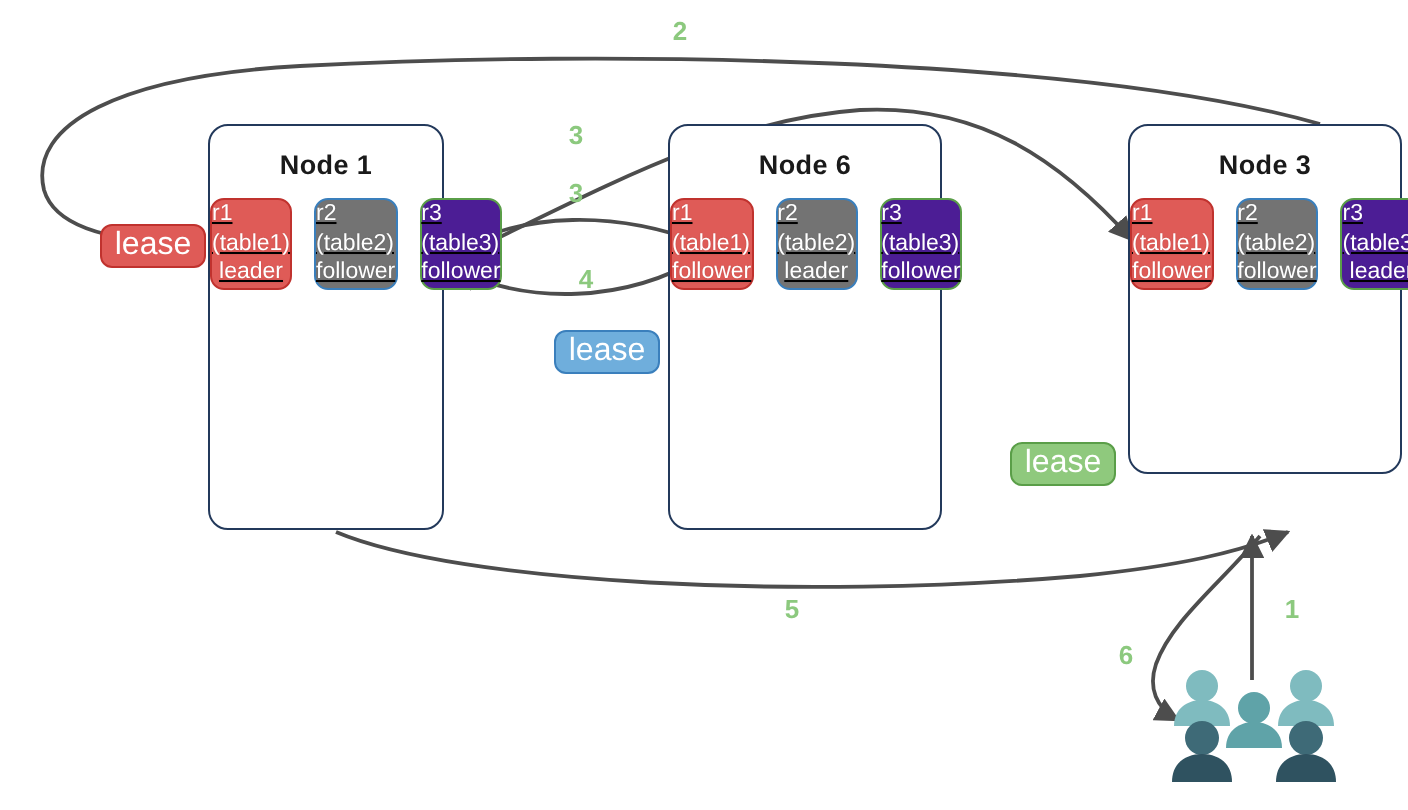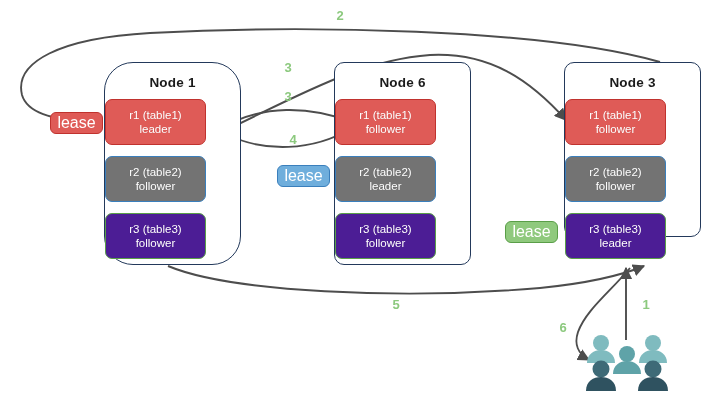--- a/index.html
+++ b/index.html
@@ -38,22 +38,24 @@
     text-align: center;
     font-size: 13.5px;
     font-weight: bold;
     color: #1a1a1a;
     margin-top: 12px;
     margin-bottom: 9px;
     letter-spacing: 0.2px;
   }
   .replicas {
     display: flex;
-    flex-direction: column;
+    flex-direction: row;
+    align-items: center;
     gap: 11px;
+    text-decoration: underline;
   }
   .replica {
     box-sizing: border-box;
     width: 101px;
     height: 46px;
     border-radius: 7px;
     display: flex;
     flex-direction: column;
     align-items: center;
     justify-content: center;
@@ -118,21 +120,21 @@
 
     <path d="M 352,128 C 312,152 264,152 228,135" fill="none" stroke="#4D4D4D" stroke-width="1.9" marker-end="url(#ah)"></path>
 
     <path d="M 168,266 C 230,292 400,300 540,288 C 590,283 620,276 644,266" fill="none" stroke="#4D4D4D" stroke-width="1.9" marker-end="url(#ah)"></path>
 
     <path d="M 626,340 L 626,268" fill="none" stroke="#4D4D4D" stroke-width="1.9" marker-end="url(#ah)"></path>
 
     <path d="M 630,268 C 610,292 586,310 578,332 C 574,344 578,354 589,360" fill="none" stroke="#4D4D4D" stroke-width="1.9" marker-end="url(#ah)"></path>
   </svg>
 
-  <div class="node" style="left:104px; top:62px; width:137px; height:203px;border-radius:29px;">
+  <div class="node" style="left:104px; top:62px; width:118px; height:203px;">
     <div class="node-title">Node 1</div>
     <div class="replicas">
       <div class="replica red">
         <span>r1 (table1)</span>
         <span>leader</span>
       </div>
       <div class="replica blue">
         <span>r2 (table2)</span>
         <span>follower</span>
       </div>

